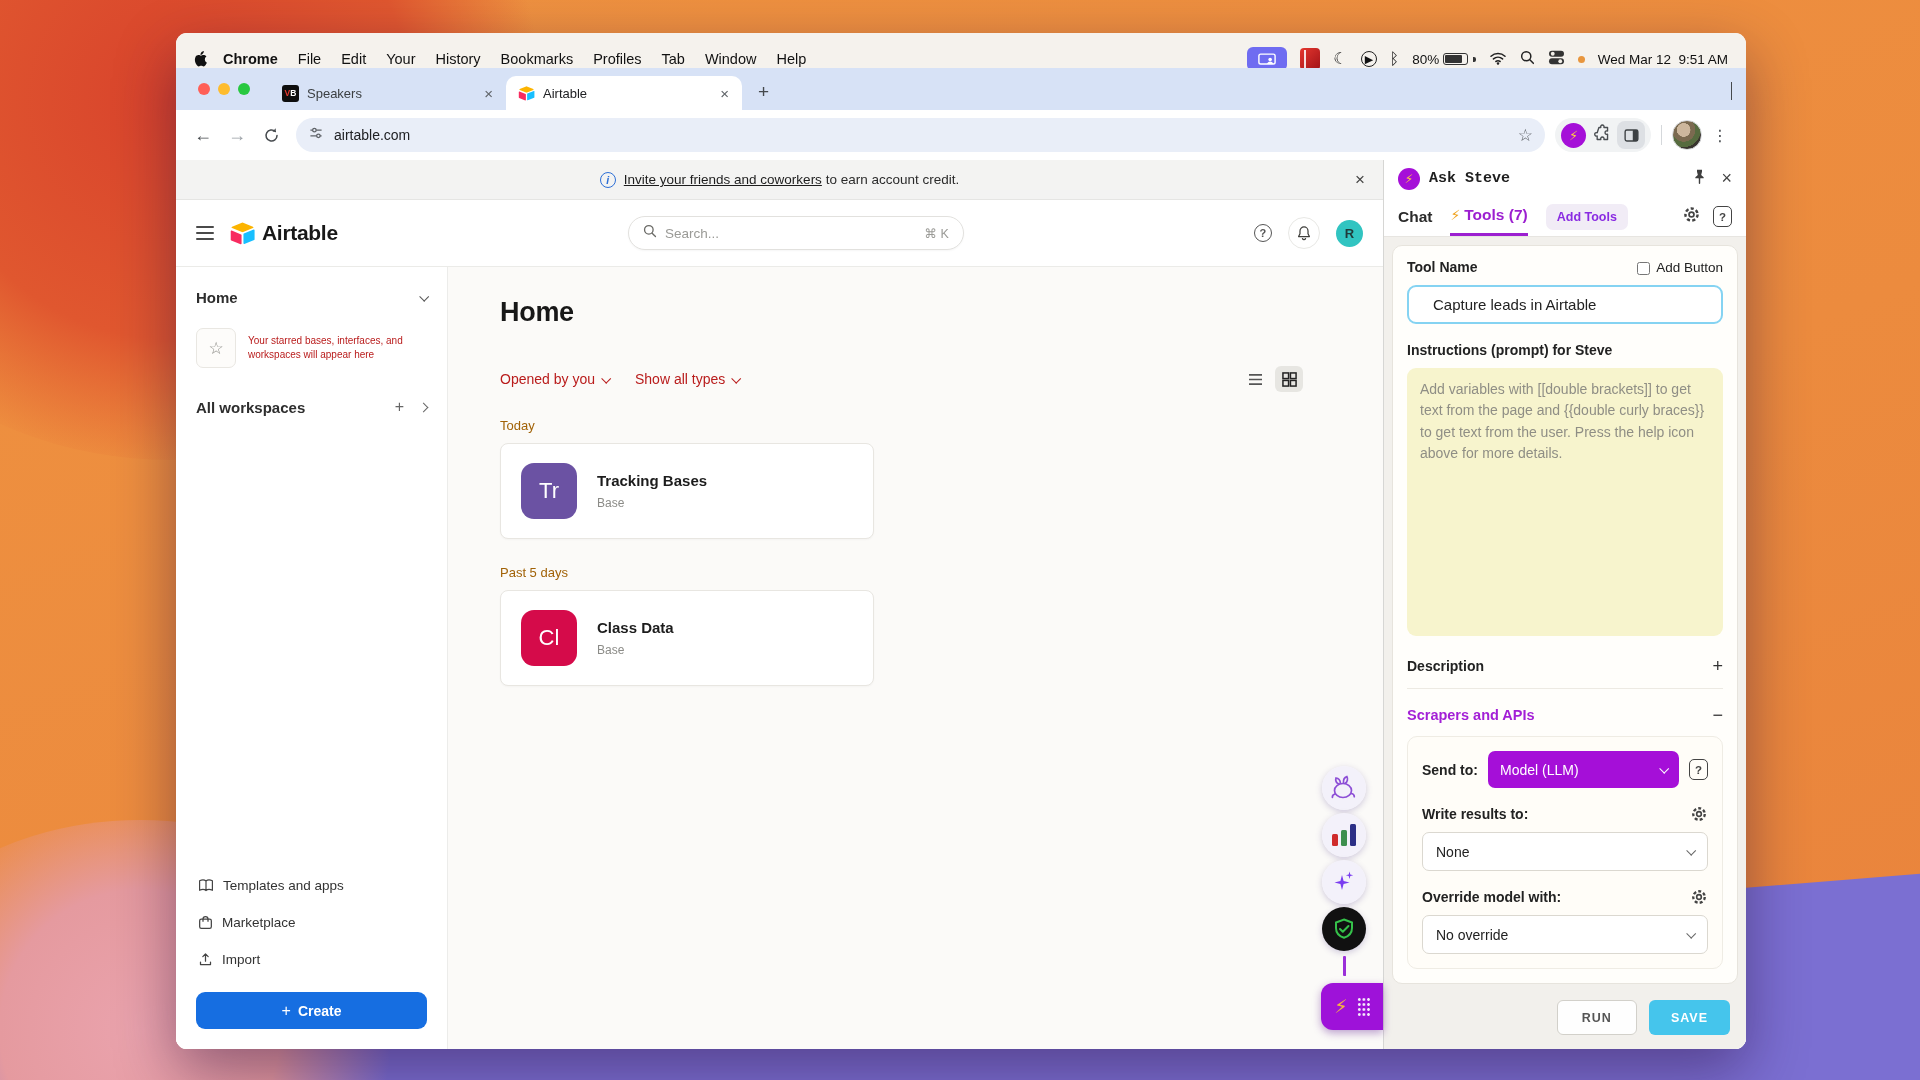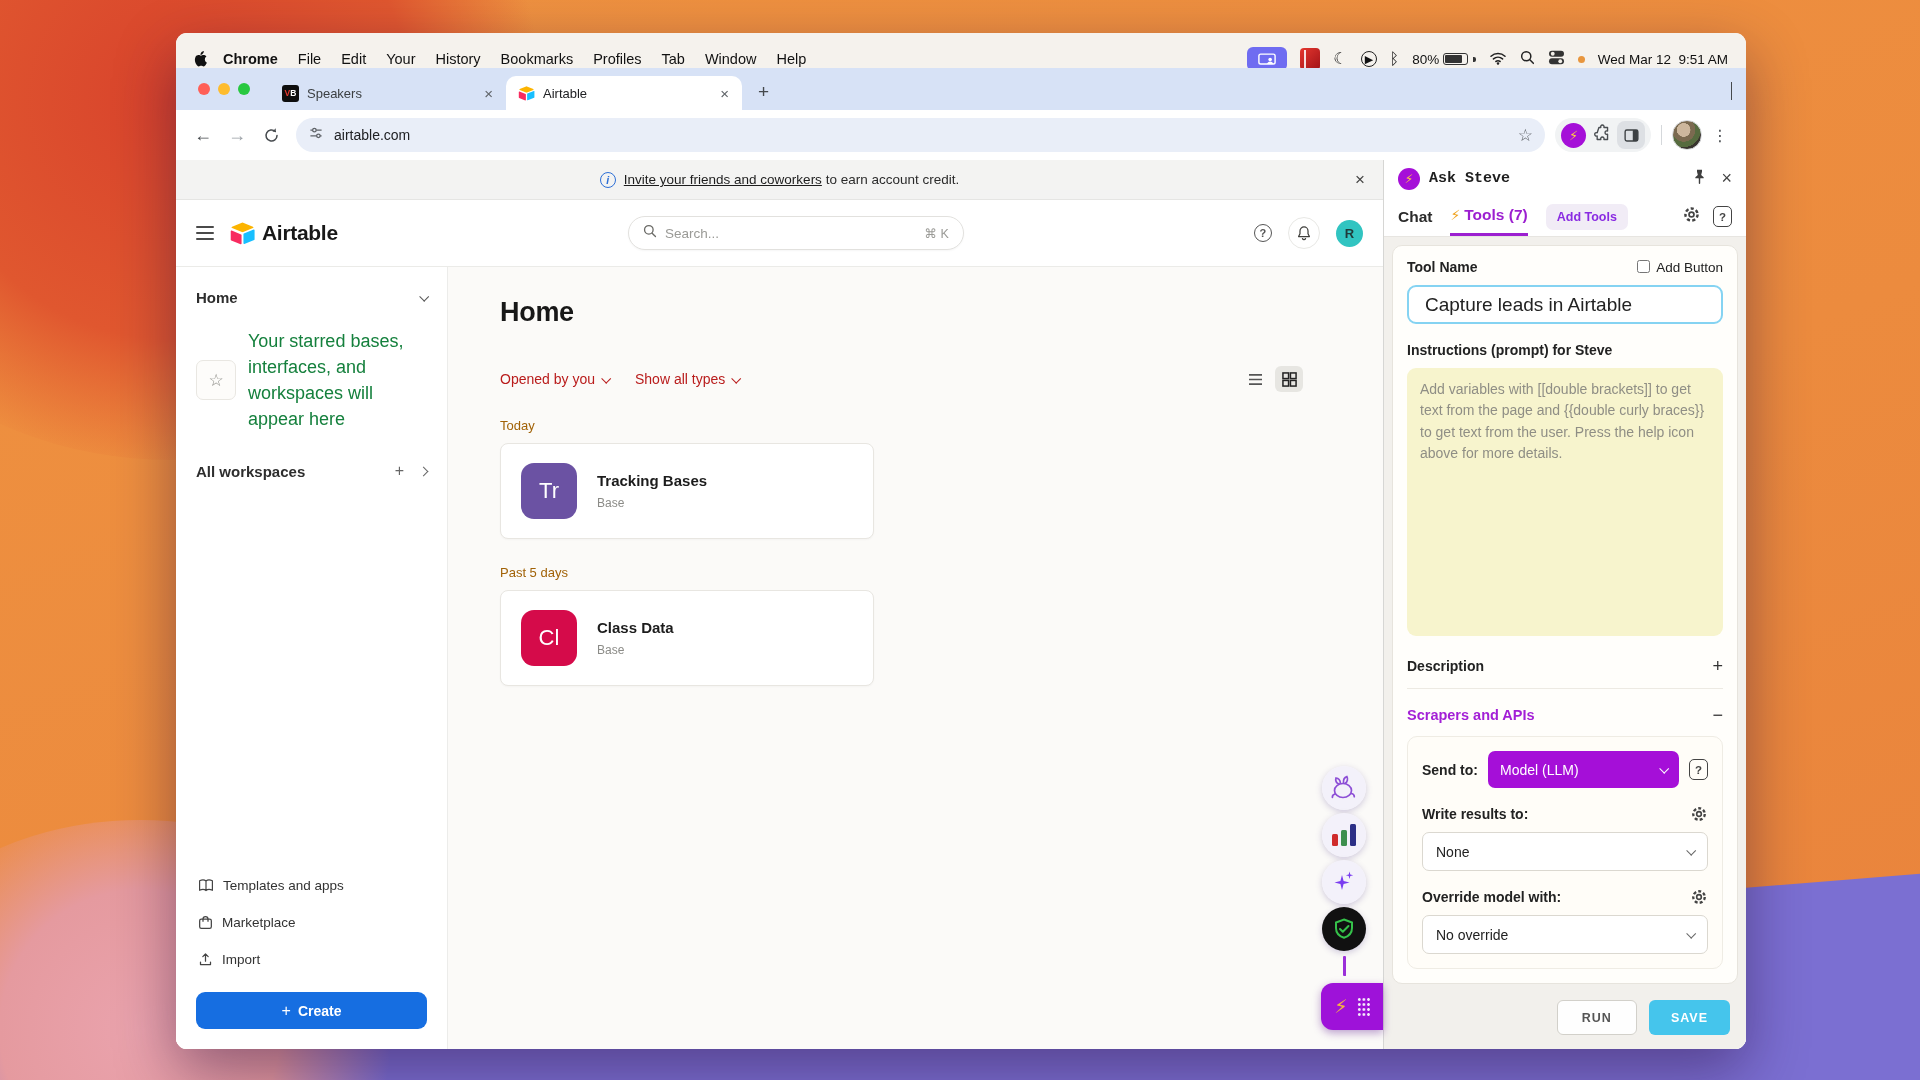--- a/index.html
+++ b/index.html
@@ -97,21 +97,21 @@
   .bellwrap { width:32px; height:32px; border:1px solid #e8e8e5; border-radius:50%; display:flex; align-items:center; justify-content:center; }
   .avatarR { width:27px; height:27px; border-radius:50%; background:#31c4c1; color:#203a3a; font-size:13px; font-weight:700;
     display:flex; align-items:center; justify-content:center; }
 
   .pagebody { flex:1; display:flex; min-height:0; }
   .sidebar { width:272px; background:#fff; border-right:1px solid #ececea; padding:22px 20px 20px; display:flex; flex-direction:column; font-size:13.5px; }
   .sb-row { display:flex; align-items:center; justify-content:space-between; color:#2e2e2e; font-weight:700; font-size:15px; }
   .starhint { display:flex; gap:12px; margin-top:22px; align-items:center; }
   .starbox { width:40px; height:40px; border:1px solid #e9e7e2; background:#fdfcfa; border-radius:7px; flex:none;
     display:flex; align-items:center; justify-content:center; color:#8d8d88; font-size:17px; }
-  .starhint p { font-size:18px; color:#15803d; line-height:1.45; }
+  .starhint p { font-size:10px; color:#b91c1c; line-height:1.45; }
   .allws { margin-top:30px; display:flex; align-items:center; color:#2e2e2e; font-weight:700; font-size:15px; }
   .allws .tools { margin-left:auto; display:flex; gap:16px; color:#666; font-weight:400; font-size:16px; align-items:center; }
   .sb-bottom { margin-top:auto; display:flex; flex-direction:column; gap:4px; }
   .sb-link { display:flex; align-items:center; gap:9px; color:#333; padding:9px 2px; font-size:13.5px; }
   .createbtn { margin-top:12px; height:37px; background:#166ee1; color:#fff; border:none; border-radius:9px;
     font-size:14px; font-weight:700; display:flex; align-items:center; justify-content:center; gap:7px; }
   .createbtn .cplus { font-size:16px; font-weight:400; }
 
   .main { flex:1; padding:30px 0 0 52px; position:relative; min-width:0; }
   .main h1 { font-size:27px; color:#181818; letter-spacing:-.3px; }
@@ -159,24 +159,24 @@
   .addtools { align-self:center; background:#f1ecf6; color:#8a2be2; font-size:12.5px; font-weight:700;
     padding:6px 11px; border-radius:7px; border:none; }
   .sp-tabicons { margin-left:auto; display:flex; align-items:center; gap:12px; }
   .qdoc { width:19px; height:21px; border:1.7px solid #444; border-radius:5px; display:flex; align-items:center; justify-content:center;
     font-size:11.5px; font-weight:700; color:#444; }
 
   .sp-content { flex:1; background:#f2f0ec; padding:8px 8px 0; display:flex; flex-direction:column; min-height:0; }
   .formcard { background:#fffefb; border:1px solid #e7e4dd; border-radius:10px; padding:13px 14px 14px; flex:none; }
   .frow { display:flex; align-items:center; }
   .flabel { font-size:14px; font-weight:700; color:#222; }
-  .addbtn-wrap { margin-left:auto; display:flex; align-items:flex-start; gap:6px; font-size:13.5px; color:#222; }
+  .addbtn-wrap { margin-left:auto; display:flex; align-items:flex-end; gap:6px; font-size:13.5px; color:#222; }
   .addbtn-wrap input { width:13px; height:13px; }
-  .toolname { margin-top:10px; width:100%; height:39px; border:2px solid #85d3f2; border-radius:9px; padding:0 16px;
-    font-size:19px; color:#222; outline:none; font-family:inherit; background:#fff; }
+  .toolname { margin-top:10px; width:100%; height:39px; border:2px solid #85d3f2; border-radius:9px; padding:0 24px;
+    font-size:15px; color:#222; outline:none; font-family:inherit; background:#fff; }
   .instr-label { margin-top:18px; }
   .notearea { margin-top:10px; width:100%; height:268px; background:#f7f4cd; border:none; border-radius:9px;
     padding:11px 13px; font-size:14px; line-height:1.52; color:#333; resize:none; outline:none; font-family:inherit; }
   .notearea::placeholder { color:#8f8e85; }
   .secrow { margin-top:17px; display:flex; align-items:center; }
   .secrow .op { margin-left:auto; font-size:18px; color:#333; line-height:1; }
   .carddiv { border:none; border-top:1px solid #edeae3; margin:13px 0 0; }
   .scrapers { color:#a31fd6; font-size:14.5px; }
   .subcard { margin-top:12px; background:#fffdf8; border:1px solid #efece4; border-radius:10px; padding:14px; }
   .sendrow { display:flex; align-items:center; gap:10px; }

